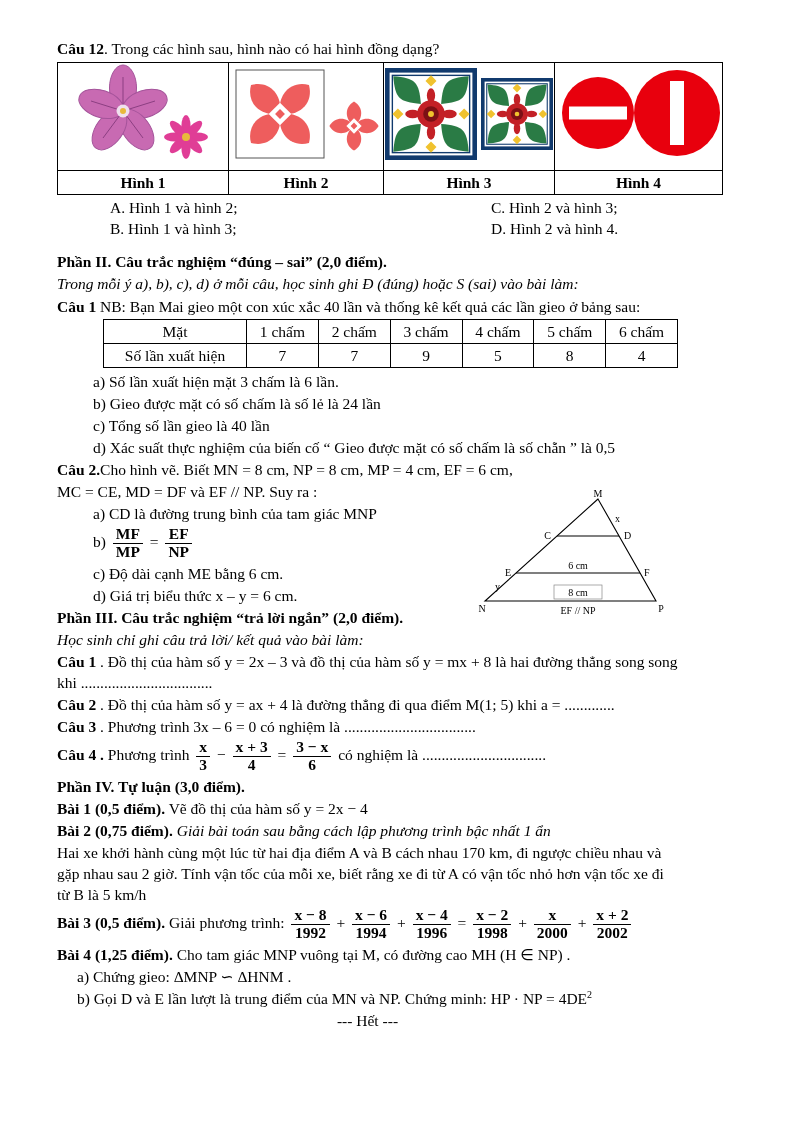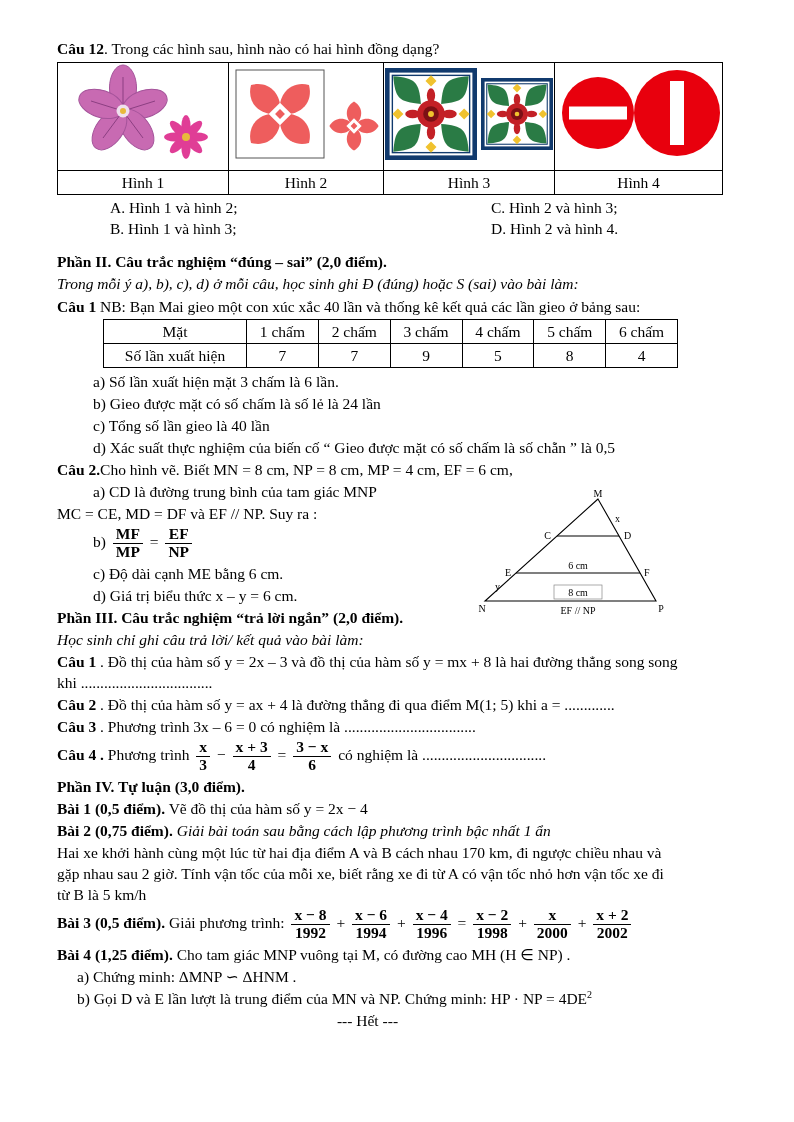--- a/index.html
+++ b/index.html
@@ -11,21 +11,21 @@
   }
   p.line { margin:0 0 1px 0; }
   b { font-weight:bold; }
   .italic { font-style:italic; }
   .indent1 { padding-left:36px; }
   .indent2 { padding-left:20px; }
 
   .fig-table { width:100%; border-collapse:collapse; margin-top:3px; }
   .fig-table td { border:1px solid #000; text-align:center; vertical-align:middle; }
   .fig-img-cell { height:102px; padding:1px; }
-  .fig-label-cell { font-weight:normal; padding:1px 0; }
+  .fig-label-cell { font-weight:bold; padding:1px 0; }
 
   .options { padding-left:53px; margin:2px 0 12px 0; }
   .opt-row { display:flex; }
   .opt-left { width:381px; display:inline-block; }
 
   .dice-table { border-collapse:collapse; margin:2px 0 3px 46px;border-radius:17px; }
   .dice-table td { border:1px solid #000; text-align:center; padding:1px 4px; }
   .dice-table .col-label { width:162px; }
   .dice-table .col-val { width:77px; }
 
@@ -231,22 +231,22 @@
       <text x="27" y="101" text-anchor="end">y</text>
       <text x="171" y="87">F</text>
       <text x="105" y="80" text-anchor="middle">6 cm</text>
       <text x="105" y="107" text-anchor="middle">8 cm</text>
       <text x="105" y="125" text-anchor="middle">EF // NP</text>
       <text x="9" y="123" text-anchor="middle">N</text>
       <text x="188" y="123" text-anchor="middle">P</text>
     </svg>
 
     <p class="line"><b>Câu 2.</b><span>Cho hình vẽ. Biết MN = 8 cm, NP = 8 cm, MP = 4 cm, EF = 6 cm,</span></p>
+    <p class="line">MC = CE, MD = DF và EF // NP. Suy ra :</p>
     <p class="line indent1">a) CD là đường trung bình của tam giác MNP</p>
-    <p class="line">MC = CE, MD = DF và EF // NP. Suy ra :</p>
     <p class="line indent1 frac-line">
       <span>b)</span>
       <span class="frac"><span class="num">MF</span><span class="den">MP</span></span>
       <span>=</span>
       <span class="frac"><span class="num">EF</span><span class="den">NP</span></span>
     </p>
     <p class="line indent1">c) Độ dài cạnh ME bằng 6 cm.</p>
     <p class="line indent1">d) Giá trị biểu thức x – y = 6 cm.</p>
   </div>
 
@@ -279,18 +279,18 @@
     <span class="frac"><span class="num">x − 4</span><span class="den">1996</span></span>
     <span>=</span>
     <span class="frac"><span class="num">x − 2</span><span class="den">1998</span></span>
     <span>+</span>
     <span class="frac"><span class="num">x</span><span class="den">2000</span></span>
     <span>+</span>
     <span class="frac"><span class="num">x + 2</span><span class="den">2002</span></span>
   </p>
 
   <p class="line"><b>Bài 4 (1,25 điểm).</b><span> Cho tam giác MNP vuông tại M, có đường cao MH </span><span>(H ∈ NP)</span><span> .</span></p>
-  <p class="line indent2"><span>a) Chứng minh: </span><span>ΔMNP ∽ ΔHNM</span><span>  .</span></p>
+  <p class="line indent2"><span>a) Chứng gieo: </span><span>ΔMNP ∽ ΔHNM</span><span>  .</span></p>
   <p class="line indent2"><span>b) Gọi D và E lần lượt là trung điểm của MN và NP. Chứng minh: </span><span>HP · NP = 4DE</span><sup>2</sup></p>
 
   <p class="line footer">--- Hết ---</p>
 
 </div>
 
 </body></html>

